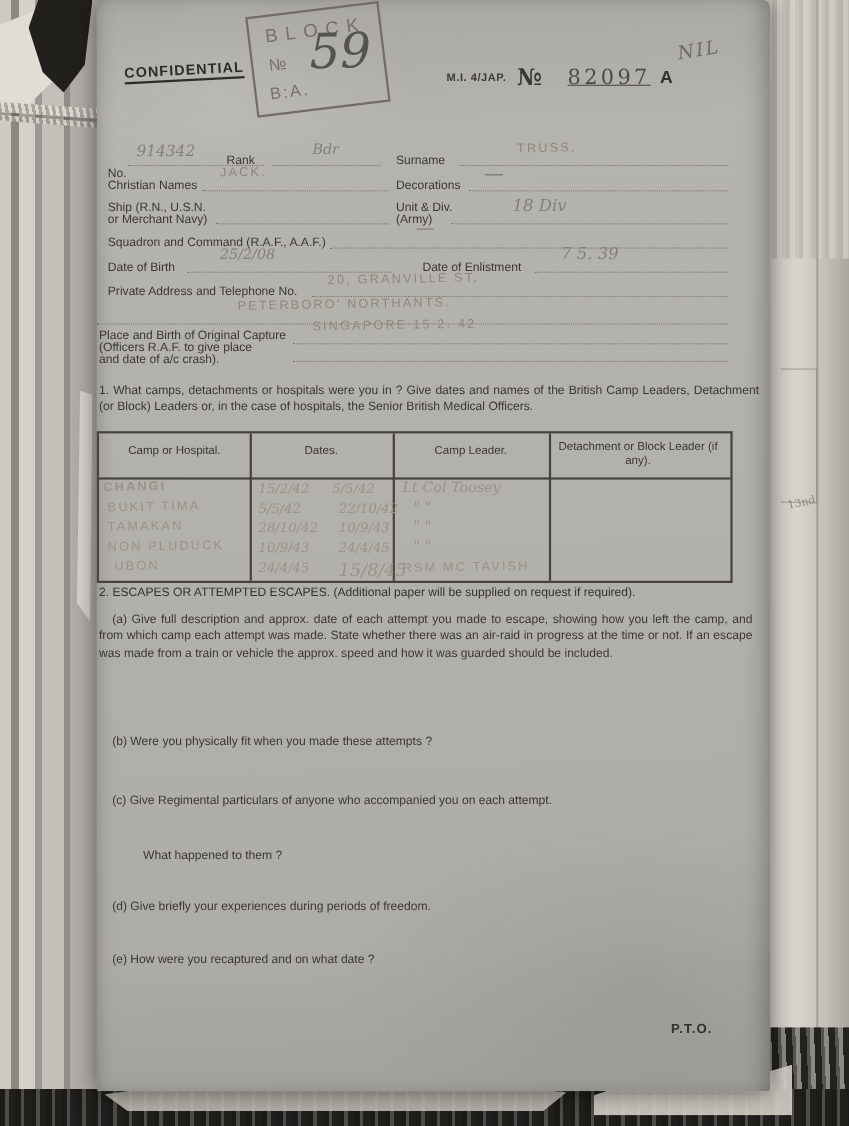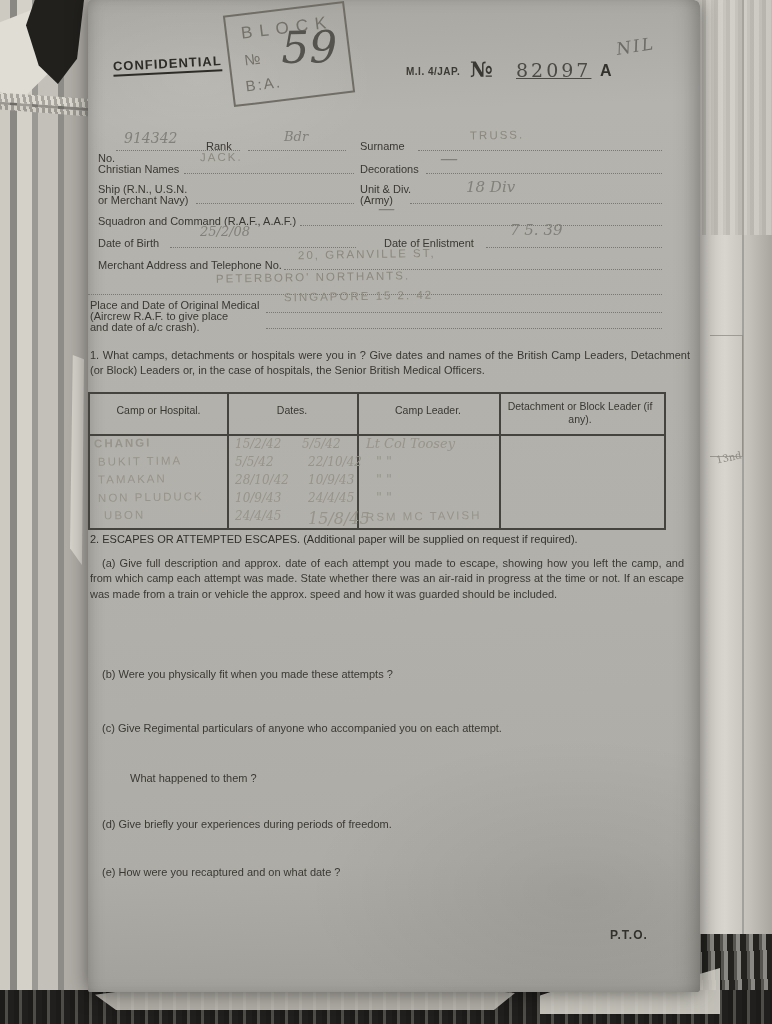--- a/index.html
+++ b/index.html
@@ -163,28 +163,28 @@
     <div class="dots" style="left:212px;top:211px;width:362px;"></div>
     <div class="hw-cur" style="left:290px;top:198px;font-size:17px;">—</div>
 
     <div class="print" style="left:10px;top:236px;">Date of Birth</div>
     <div class="dots" style="left:82px;top:233px;width:186px;"></div>
     <div class="hw-cur" style="left:112px;top:224px;">25/2/08</div>
     <div class="print" style="left:296px;top:236px;">Date of Enlistment</div>
     <div class="dots" style="left:398px;top:233px;width:176px;"></div>
     <div class="hw-cur" style="left:422px;top:221px;font-size:15px;">7  5.  39</div>
 
-    <div class="print" style="left:10px;top:258px;">Merchant Address and Telephone No.</div>
+    <div class="print" style="left:10px;top:258px;">Private Address and Telephone No.</div>
     <div class="dots" style="left:196px;top:255px;width:378px;"></div>
     <div class="hw-caps" style="left:210px;top:248px;">20, GRANVILLE ST,</div>
     <div class="dots" style="left:0px;top:280px;width:574px;"></div>
     <div class="hw-caps" style="left:128px;top:271px;">PETERBORO'  NORTHANTS.</div>
 
-    <div class="print" style="left:2px;top:298px;">Place and Date of Original Medical</div>
-    <div class="print" style="left:2px;top:309px;">(Aircrew R.A.F. to give place</div>
+    <div class="print" style="left:2px;top:298px;">Place and Birth of Original Capture</div>
+    <div class="print" style="left:2px;top:309px;">(Officers R.A.F. to give place</div>
     <div class="print" style="left:2px;top:320px;">and date of a/c crash).</div>
     <div class="dots" style="left:178px;top:298px;width:396px;"></div>
     <div class="hw-caps" style="left:196px;top:290px;">SINGAPORE    15  2.  42</div>
     <div class="dots" style="left:178px;top:314px;width:396px;"></div>
 
     <div class="q1">1.   What camps, detachments or hospitals were you in ?   Give dates and names of the British Camp Leaders, Detachment (or Block) Leaders or, in the case of hospitals, the Senior British Medical Officers.</div>
 
     <div class="camps-table">
       <div class="cth" style="left:0;width:137px;top:10px;">Camp or Hospital.</div>
       <div class="cth" style="left:137px;width:130px;top:10px;">Dates.</div>

